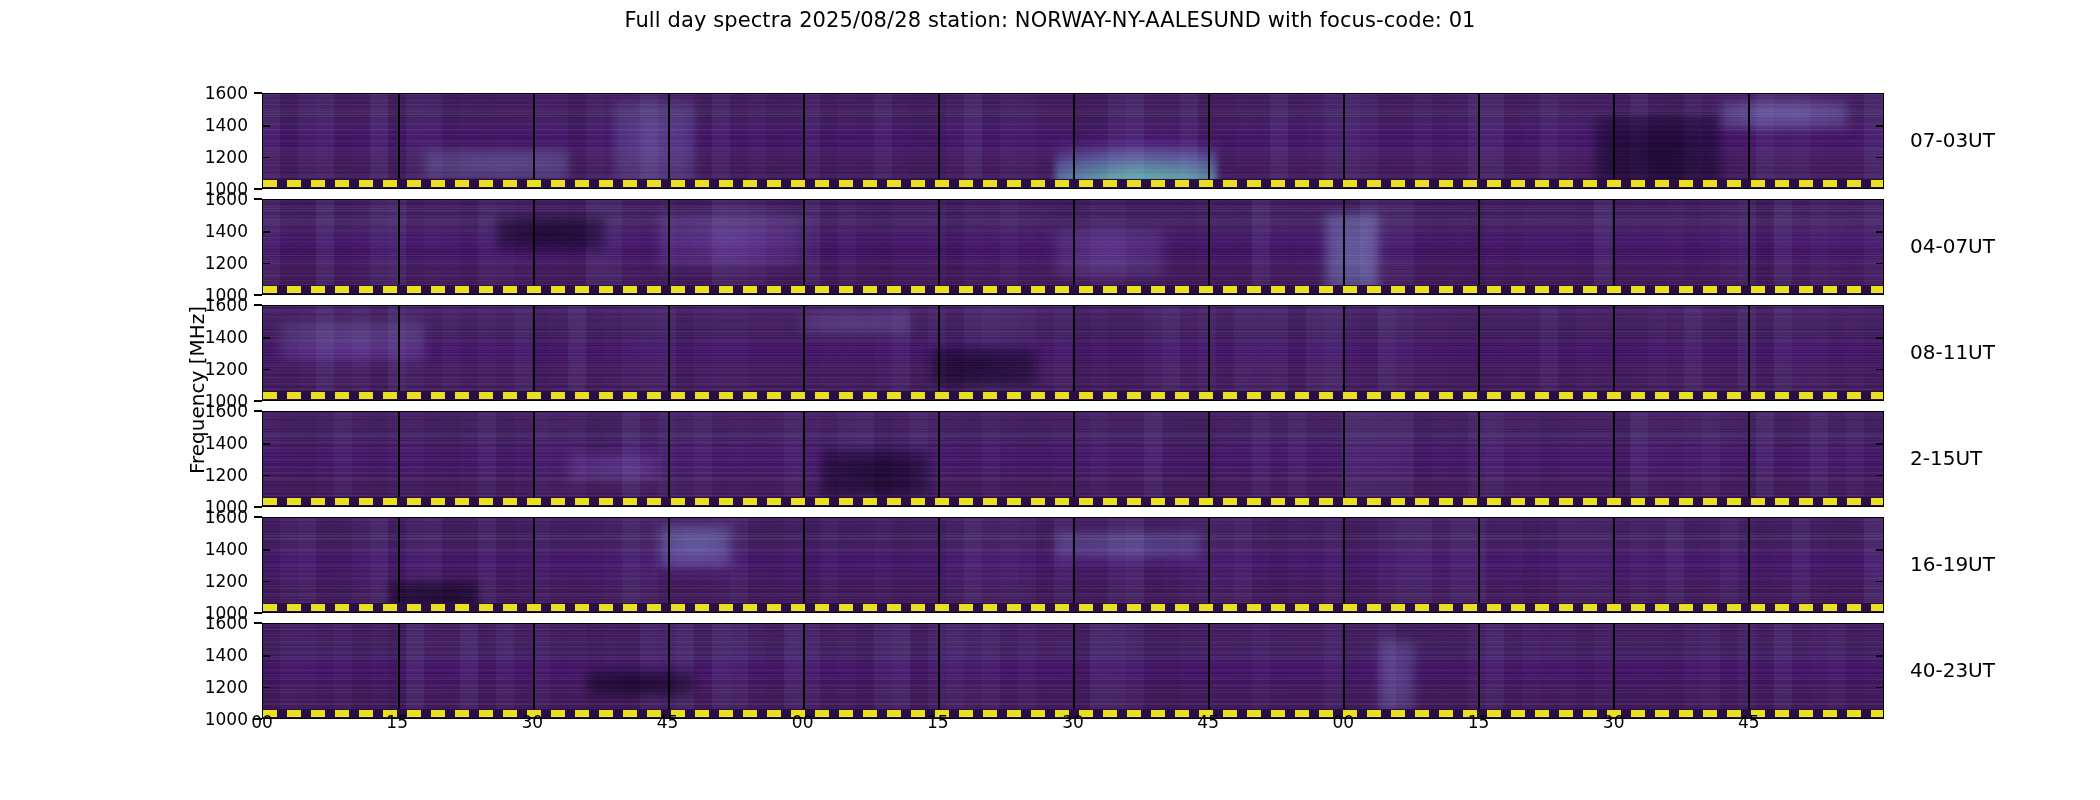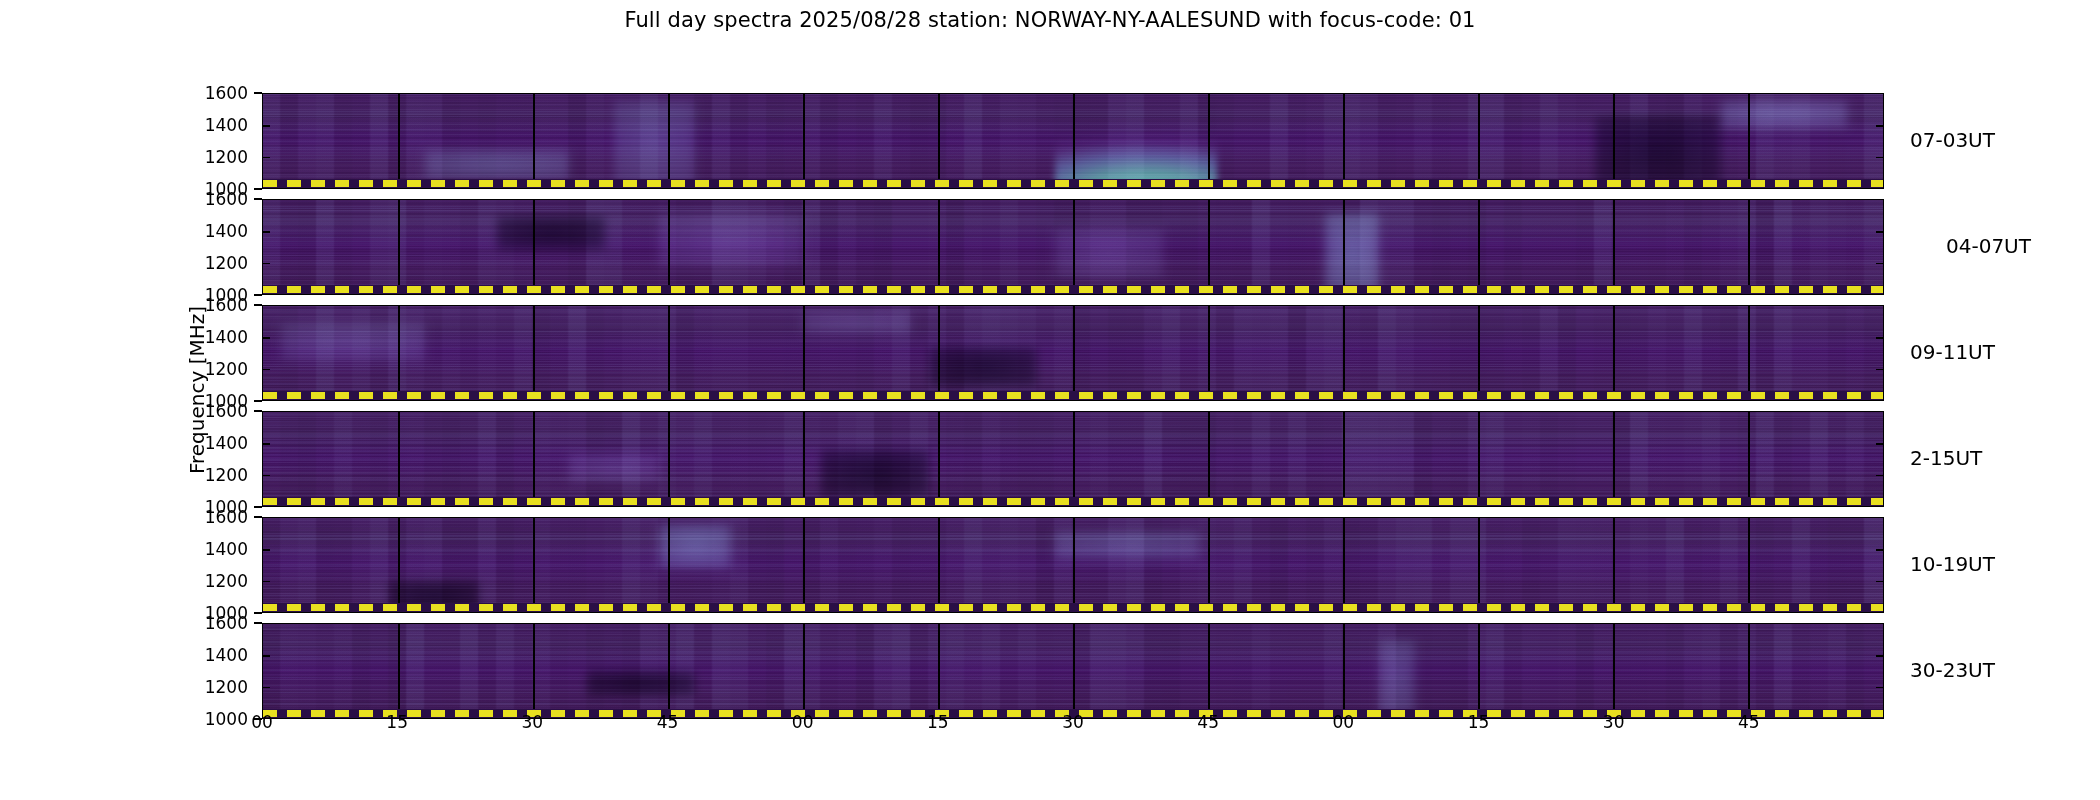--- a/index.html
+++ b/index.html
@@ -252,20 +252,20 @@
       <div class="xlab" style="left: 907.833px;">15</div>
       <div class="xlab" style="left: 1043px;">30</div>
       <div class="xlab" style="left: 1178.17px;">45</div>
       <div class="xlab" style="left: 1313.33px;">00</div>
       <div class="xlab" style="left: 1448.5px;">15</div>
       <div class="xlab" style="left: 1583.67px;">30</div>
       <div class="xlab" style="left: 1718.83px;">45</div>
     </div>
   <div id="rowlabels">
       <div class="rowlab" style="top: 128px;">07-03UT</div>
-      <div class="rowlab" style="top: 234px; margin-left: 36px;">04-07UT</div>
-      <div class="rowlab" style="top: 340px;">09-11UT</div>
+      <div class="rowlab" style="top: 234px;">04-07UT</div>
+      <div class="rowlab" style="top: 340px;">08-11UT</div>
       <div class="rowlab" style="top: 446px;">2-15UT</div>
-      <div class="rowlab" style="top: 552px;">10-19UT</div>
-      <div class="rowlab" style="top: 658px;">30-23UT</div>
+      <div class="rowlab" style="top: 552px;">16-19UT</div>
+      <div class="rowlab" style="top: 658px;">40-23UT</div>
     </div>
 
 </div>
 
 </body></html>

